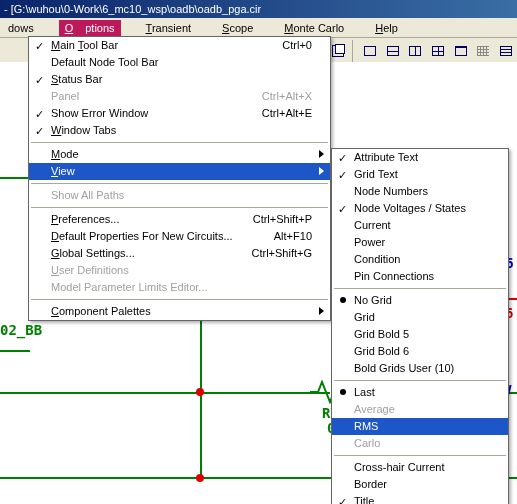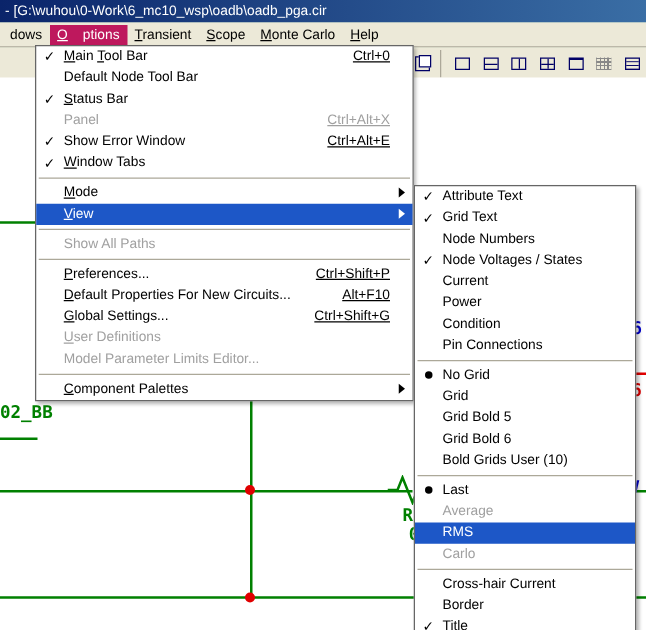--- a/index.html
+++ b/index.html
@@ -1,34 +1,34 @@
 <!DOCTYPE html>
 <html><head>
 <meta charset="utf-8">
 <style>
 * { margin: 0; padding: 0; box-sizing: border-box; font-family: "Microsoft Sans Serif", Arial, sans-serif; font-size: 11px; }
 body { background: #cce6cc; overflow: hidden; width: 517px; height: 504px; position: relative; }
 .title-bar { background: linear-gradient(to right, #0a246a, #3a6ea5); color: #fff; height: 18px; line-height: 18px; padding-left: 4px; font-size: 11px; white-space: nowrap; }
-.menu-bar { background: #ece9d8; height: 20px; border-bottom: 1px solid #aca899; display: flex; align-items: center; padding-left: 2px; }
+.menu-bar { background: #ece9d8; height: 20px; border-bottom: 1px solid #aca899; display: flex; align-items: center; padding-left: 2px; gap: 19px; }
 .menu-bar span { padding: 2px 6px; cursor: default; }
 .menu-bar span u { text-decoration: underline; }
 .menu-bar .active { background: #be185d; color: #fff; }
 .toolbar { background: #ece9d8; height: 26px; border-bottom: 1px solid #aca899; display: flex; align-items: center; padding-left: 2px; gap: 1px; }
 .toolbar .tb-btn { width: 22px; height: 22px; border: 1px solid #ece9d8; display: flex; align-items: center; justify-content: center; }
 .toolbar .sep { width: 4px; height: 22px; border-left: 1px solid #aca899; margin: 0 2px; }
 .tb-icon-rect { width: 12px; height: 10px; border: 1px solid #333; display: inline-block; }
 .canvas { position: absolute; top: 62px; left: 0; right: 0; bottom: 0; background: #fff; }
 .schematic-line { position: absolute; background: #008000; }
 .schematic-line.red { background: #e00000; }
 .schematic-node { position: absolute; width: 8px; height: 8px; background: #e00000; border-radius: 50%; transform: translate(-4px,-4px); }
 .schematic-text { position: absolute; font-family: monospace; font-size: 14px; font-weight: bold; }
 .dropdown { position: absolute; background: #fff; border: 1px solid #666; box-shadow: 2px 2px 3px rgba(0,0,0,0.3); }
 .menu-item { height: 17px; line-height: 17px; padding: 0 18px 0 22px; position: relative; white-space: nowrap; cursor: default; }
 .menu-item .lbl { display: inline-block; }
-.menu-item .sc { position: absolute; right: 18px; text-decoration: underline; }
+.menu-item .sc { position: absolute; right: 18px; }
 .menu-item.hl { background: #1d57c7; color: #fff; }
 .menu-item.disabled { color: #a0a0a0; }
 .menu-sep { height: 1px; background: #aca899; margin: 3px 2px; }
 .menu-check { position: absolute; left: 6px; top: 1px; font-size: 11px; }
 .menu-radio { position: absolute; left: 8px; top: 5px; width: 6px; height: 6px; background: #000; border-radius: 50%; }
 .menu-arrow { position: absolute; right: 6px; top: 4px; width: 0; height: 0; border-top: 4px solid transparent; border-bottom: 4px solid transparent; border-left: 5px solid #000; }
 .menu-item.hl .menu-arrow { border-left-color: #fff; }
 .resistor { position: absolute; }
 </style>
 </head>

